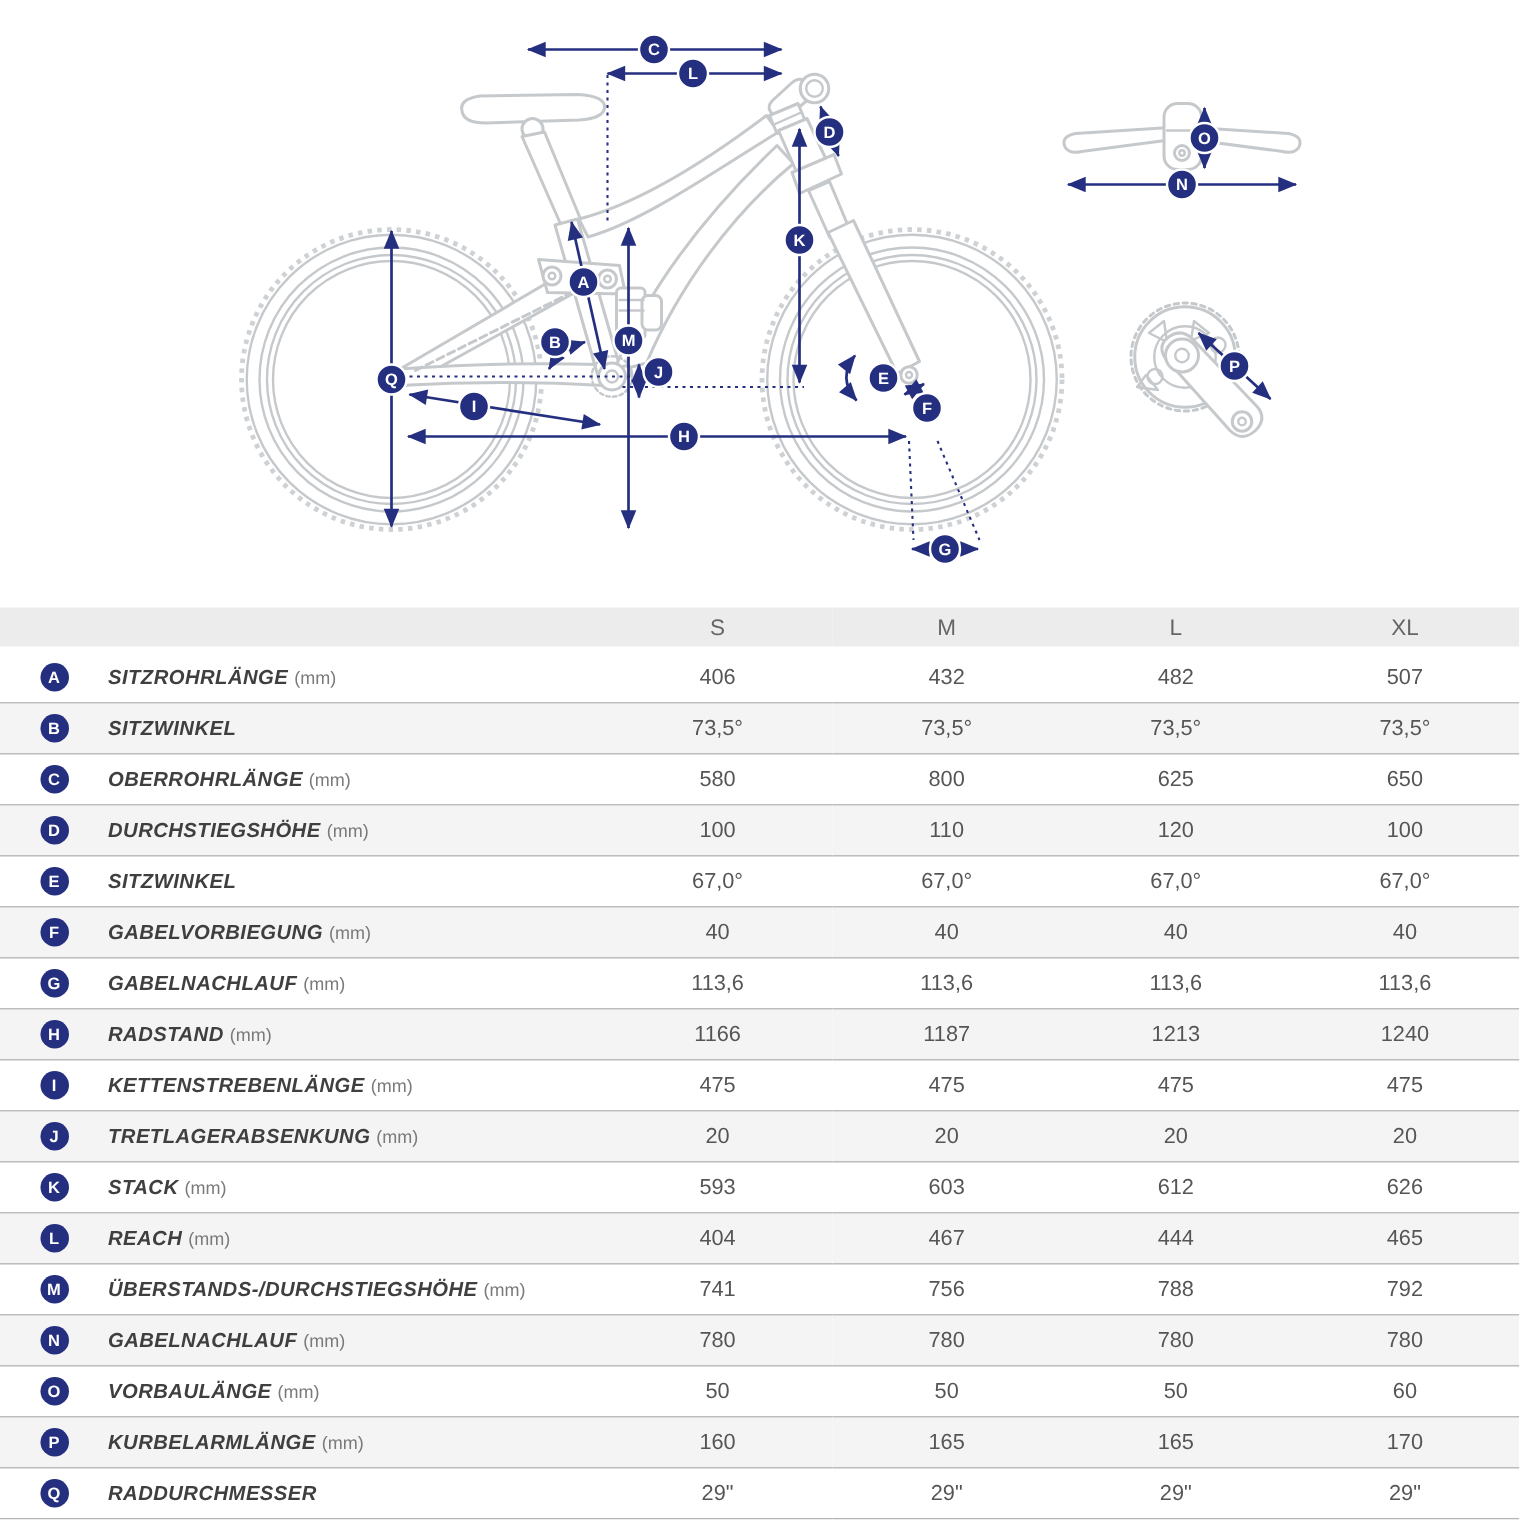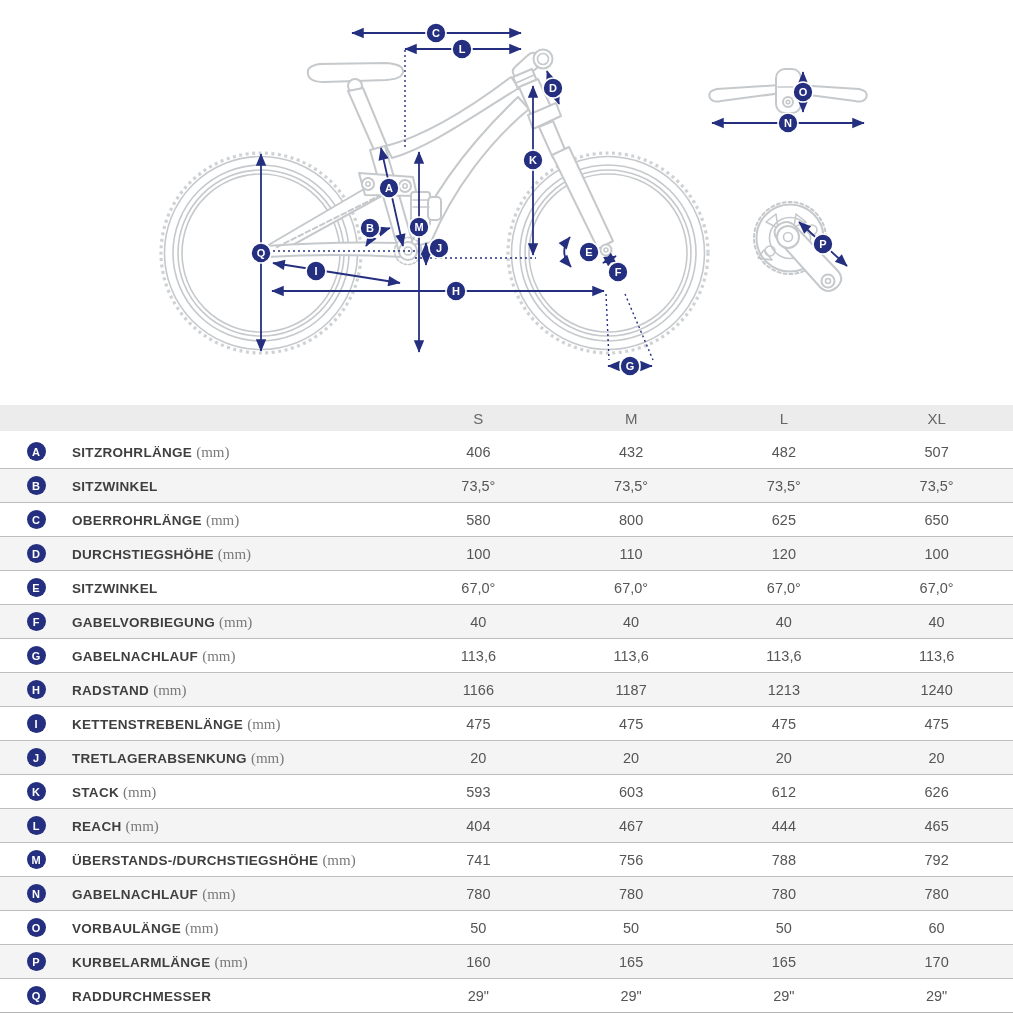--- a/index.html
+++ b/index.html
@@ -20,22 +20,22 @@
   table.geo{width:1013px;border-collapse:collapse;table-layout:fixed;}
   table.geo thead th{height:26px;background:#ececec;border-bottom:4px solid #fff;
     font-weight:normal;color:#666;font-size:15px;text-align:center;padding:0;}
   table.geo tbody tr{border-top:1px solid #bdbdbd;}
   table.geo tbody tr:last-child{border-bottom:2px solid #b3b3b3;}
   table.geo tbody tr:nth-child(even){background:#f4f4f5;}
   table.geo td{height:33px;padding:0;vertical-align:middle;}
   td.c-badge{text-align:center;}
   .tbadge{display:inline-flex;width:19px;height:19px;border-radius:50%;background:#252f80;
     color:#fff;font-size:11px;font-weight:bold;align-items:center;justify-content:center;}
-  .lbl{font-weight:bold;color:#3f3f3f;font-size:13.5px;letter-spacing:.3px;}
-  .unit{font-size:15px;color:#7a7a7a;margin-left:4px;font-weight:normal;font-family:Liberation Serif, serif;}
+  .lbl{font-weight:bold;color:#3f3f3f;font-size:13.5px;letter-spacing:.3px;font-style:italic;}
+  .unit{font-size:12px;color:#7a7a7a;margin-left:4px;font-weight:normal;}
   td.c-val{text-align:center;color:#555;font-size:14.5px;}
 </style>
 </head>
 <body>
 
 <div class="page">
 
   <div class="diagram-wrap">
   <svg width="1013" height="405" viewBox="0 0 1013 405">
     <defs>

